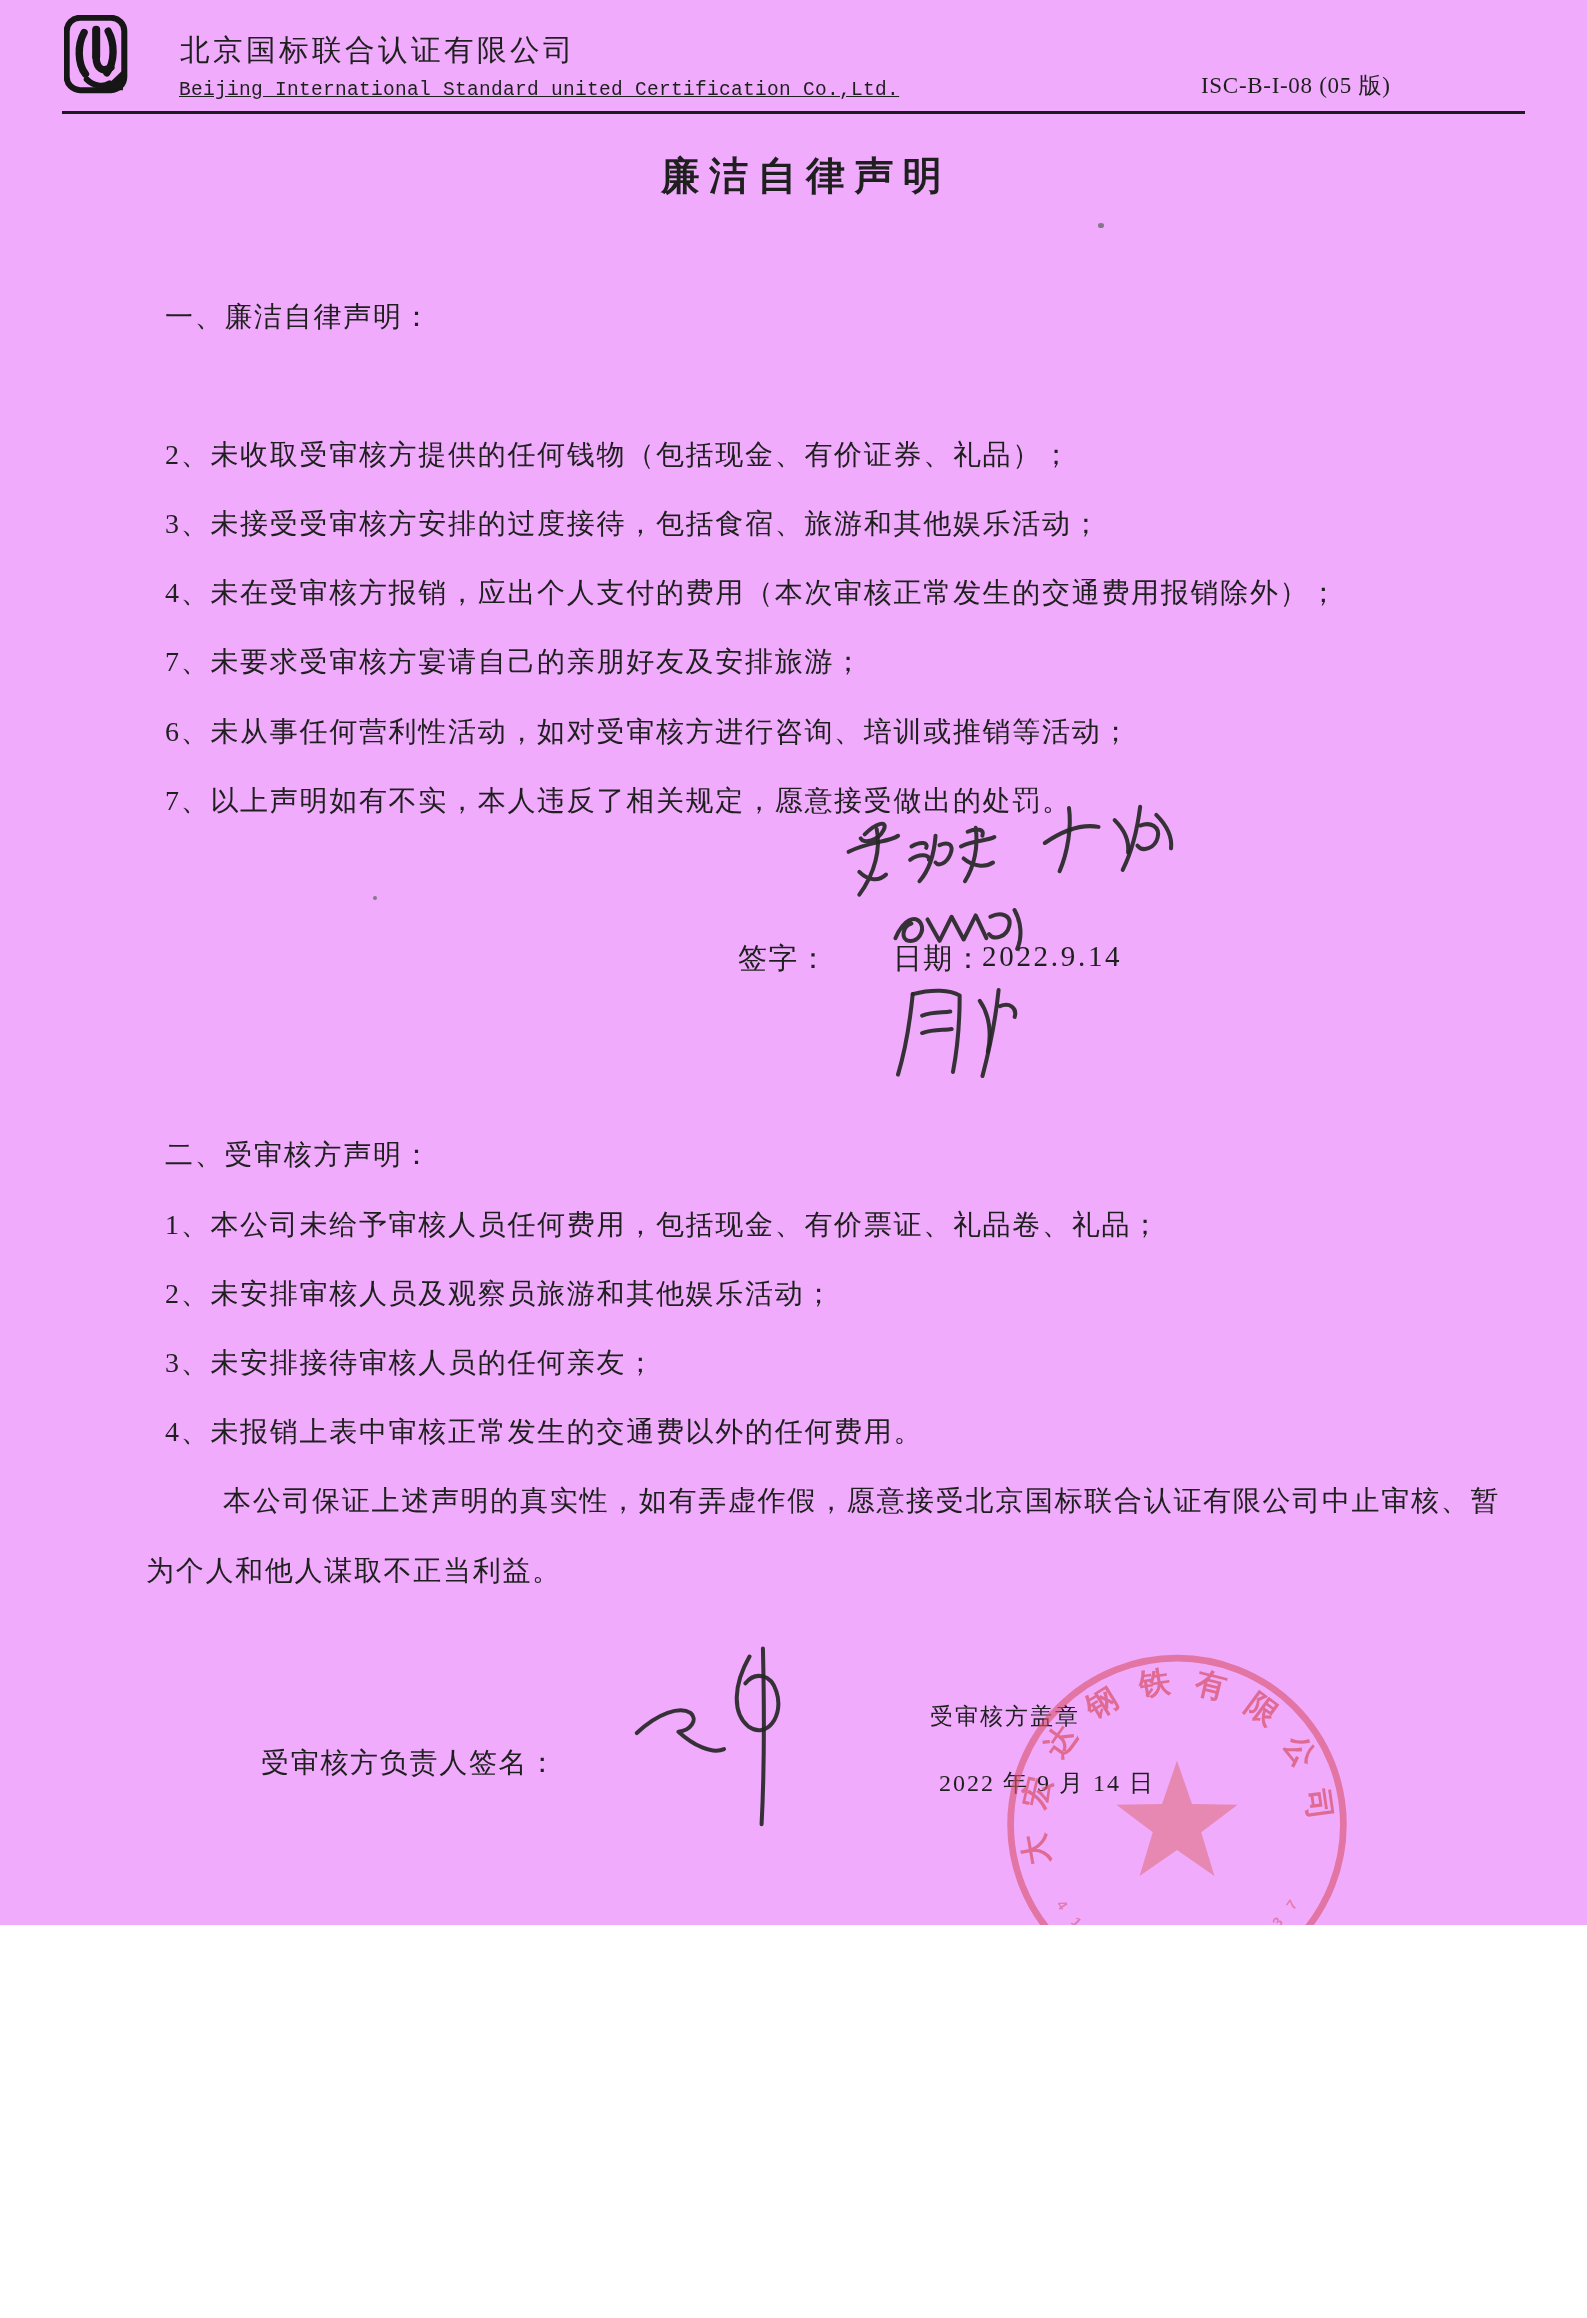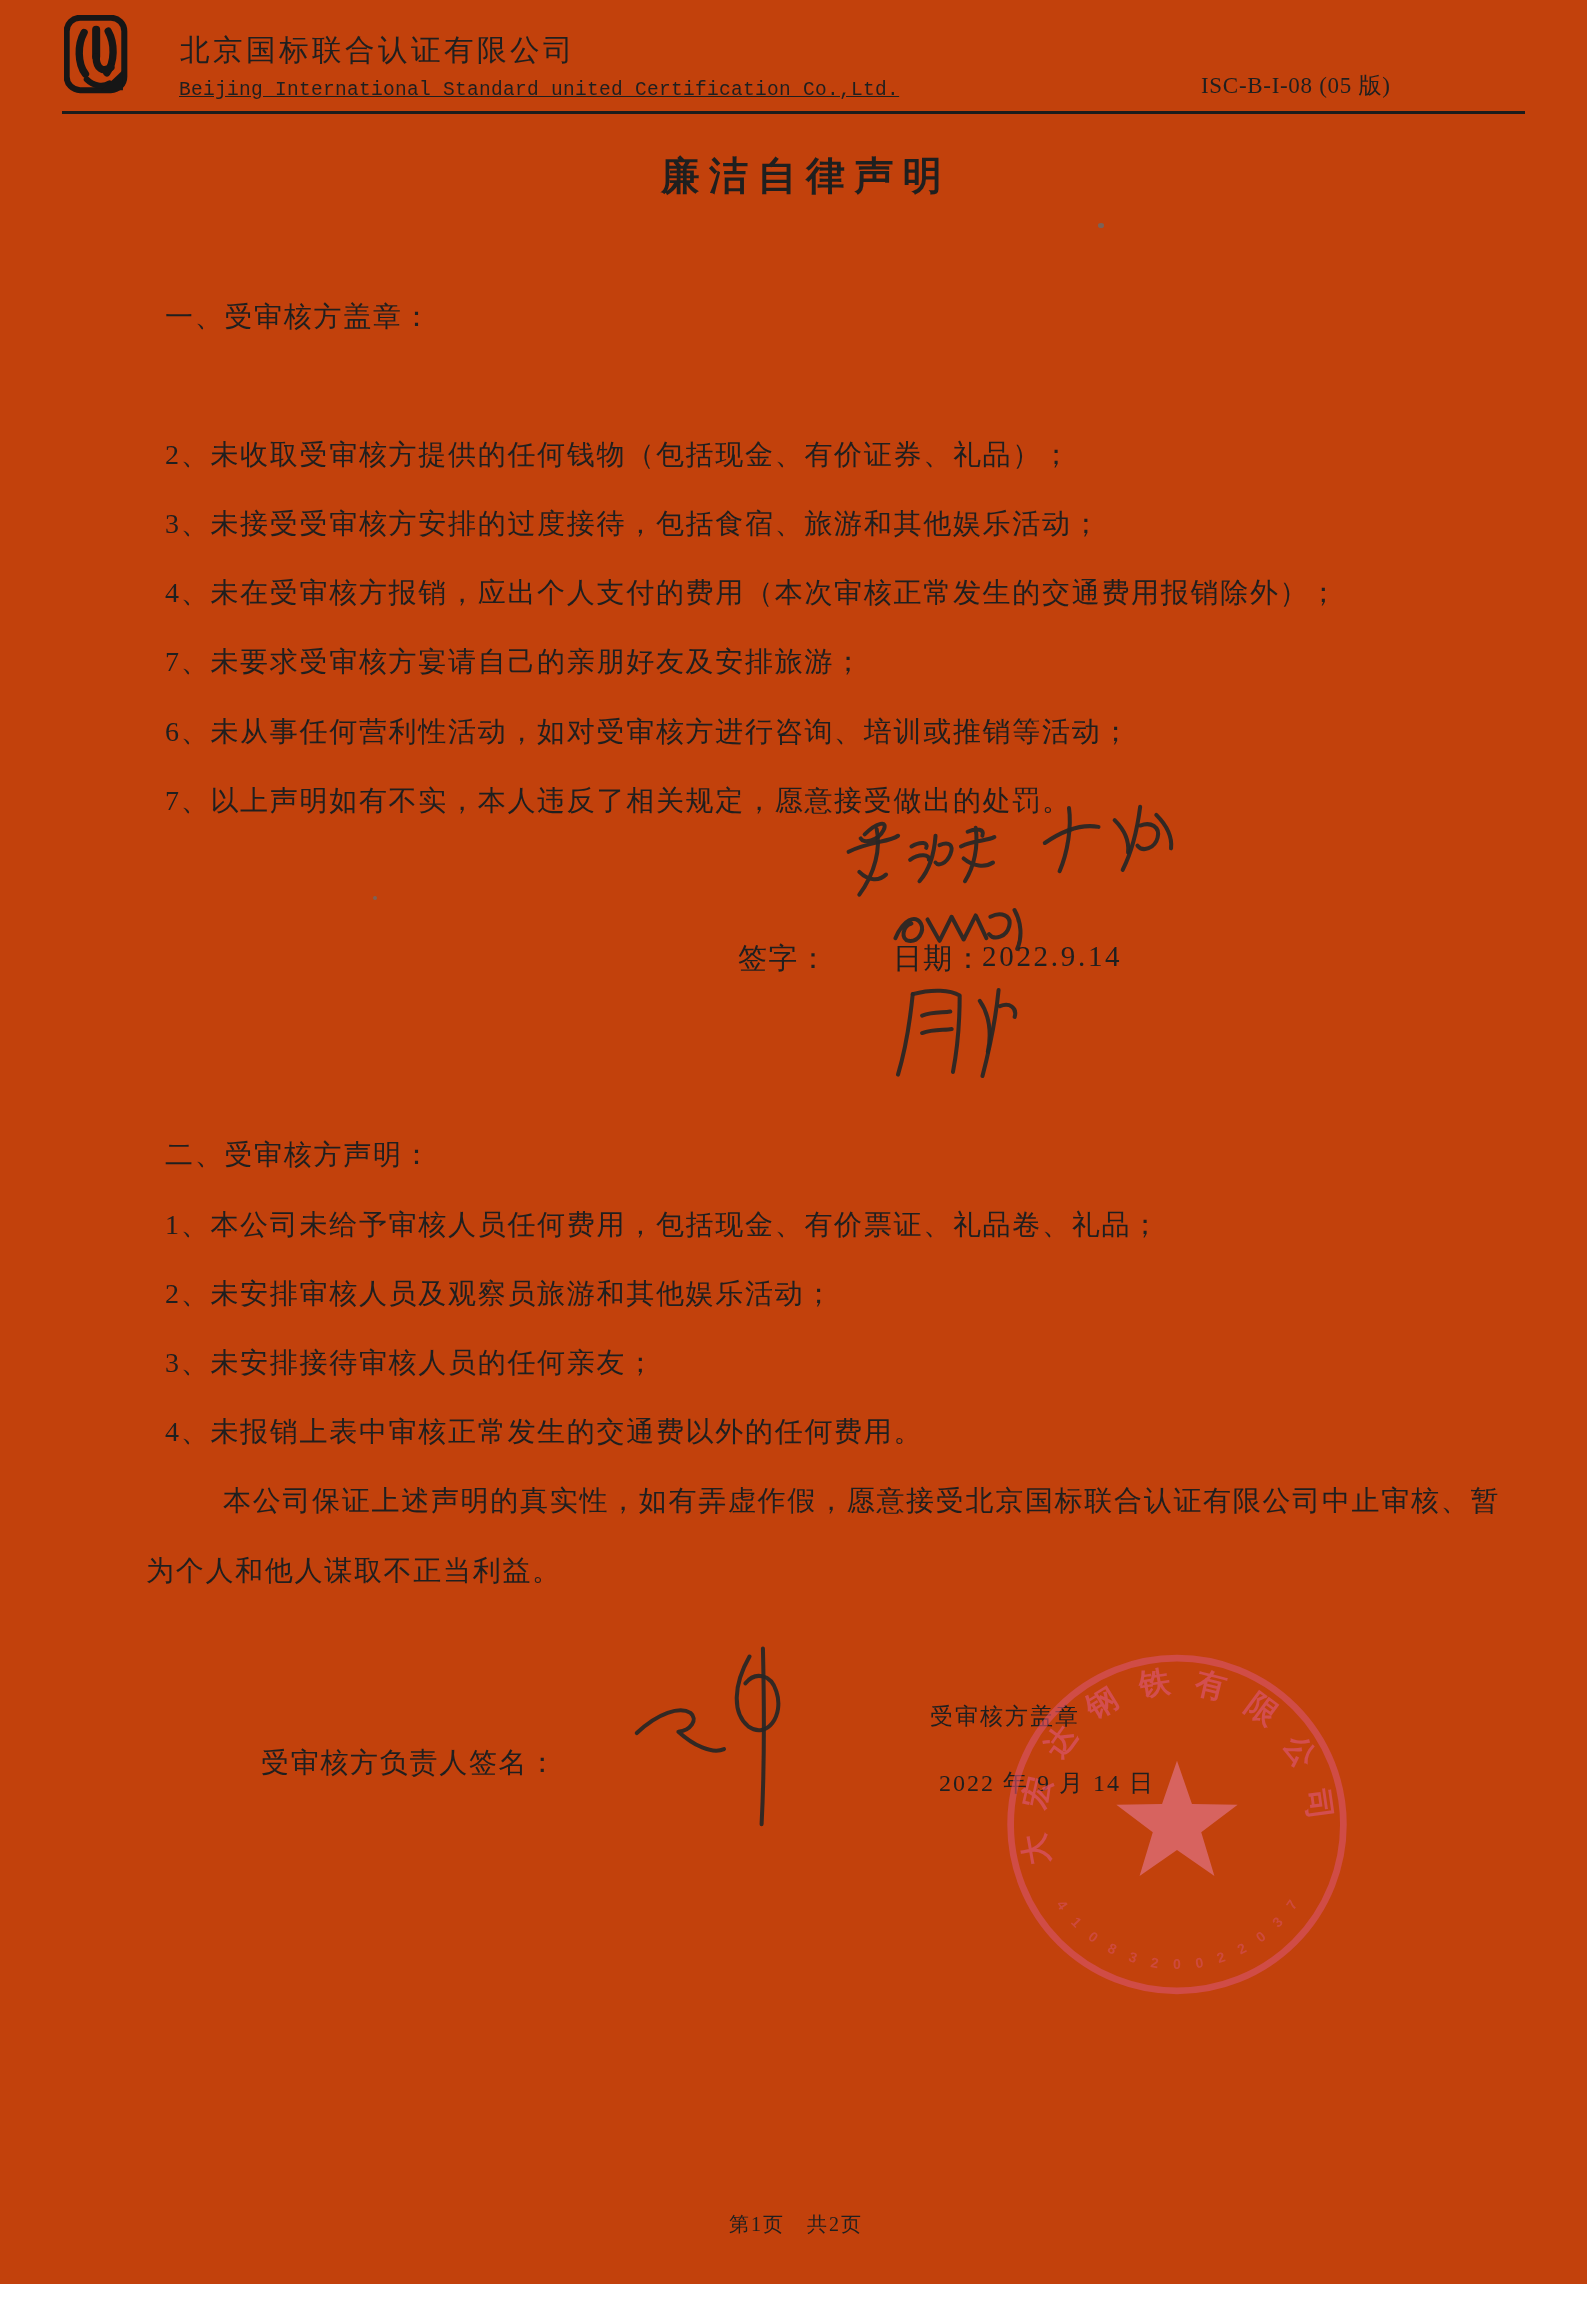--- a/index.html
+++ b/index.html
@@ -1,19 +1,19 @@
 <!DOCTYPE html>
 <html style="font-size:10.7px"><head>
 <meta charset="utf-8">
 <style>
   html,body{margin:0;padding:0;background:#ffffff;}
   .page{
     position:relative;
-    width:1588px;height:2284px;
-    background:#c2410c;
+    width:1588px;height:1925px;
+    background:#f0abfc;
     color:#1f1f1f;
     font-family:"Liberation Serif","DejaVu Serif",serif;
     overflow:hidden;
   }
   .abs{position:absolute;white-space:nowrap;}
   .cn-sans{font-family:"Liberation Sans","DejaVu Sans",sans-serif;}
   .mono{font-family:"Liberation Mono","DejaVu Sans Mono",monospace;text-decoration:underline;}
   .company-cn{font-size:29.6px;letter-spacing:3.4px;font-weight:500;}
   .company-en{font-size:19.5px;letter-spacing:0.3px;}
   .form-no{font-size:23px;letter-spacing:0.7px;}
@@ -50,21 +50,21 @@
 
   <div class="abs form-no" style="left:1201px;top:70px">ISC-B-I-08 (05 版)</div>
 
   <div class="hr-rule" style="left:62px;top:111px;width:1463px;height:2.7px"></div>
 
   <div class="abs cn-sans doc-title" style="left:806px;top:149px;transform:translateX(-50%)">廉洁自律声明</div>
 
   <div class="speck" style="left:1098px;top:223px;width:6px;height:4.7px"></div>
   <div class="speck" style="left:373px;top:896px;width:4px;height:4px"></div>
 
-  <div class="abs body-line" style="left:165px;top:298px">一、受审核方盖章：</div>
+  <div class="abs body-line" style="left:165px;top:298px">一、廉洁自律声明：</div>
   <div class="abs body-line" style="left:165px;top:436px">2、未收取受审核方提供的任何钱物（包括现金、有价证券、礼品）；</div>
   <div class="abs body-line" style="left:165px;top:505px">3、未接受受审核方安排的过度接待，包括食宿、旅游和其他娱乐活动；</div>
   <div class="abs body-line" style="left:165px;top:574px">4、未在受审核方报销，应出个人支付的费用（本次审核正常发生的交通费用报销除外）；</div>
   <div class="abs body-line" style="left:165px;top:643px">7、未要求受审核方宴请自己的亲朋好友及安排旅游；</div>
   <div class="abs body-line" style="left:165px;top:713px">6、未从事任何营利性活动，如对受审核方进行咨询、培训或推销等活动；</div>
   <div class="abs body-line" style="left:165px;top:782px">7、以上声明如有不实，本人违反了相关规定，愿意接受做出的处罚。</div>
 
   <svg class="abs sig" style="left:836px;top:809px" width="175" height="107" viewBox="0 0 260 160">
     <path d="M42 38 C60 20 78 16 70 32 C62 48 40 52 36 44 M18 64 C50 48 78 50 92 40"></path>
     <path d="M60 30 C66 58 58 96 34 128 M34 94 C48 108 64 108 74 98"></path>

